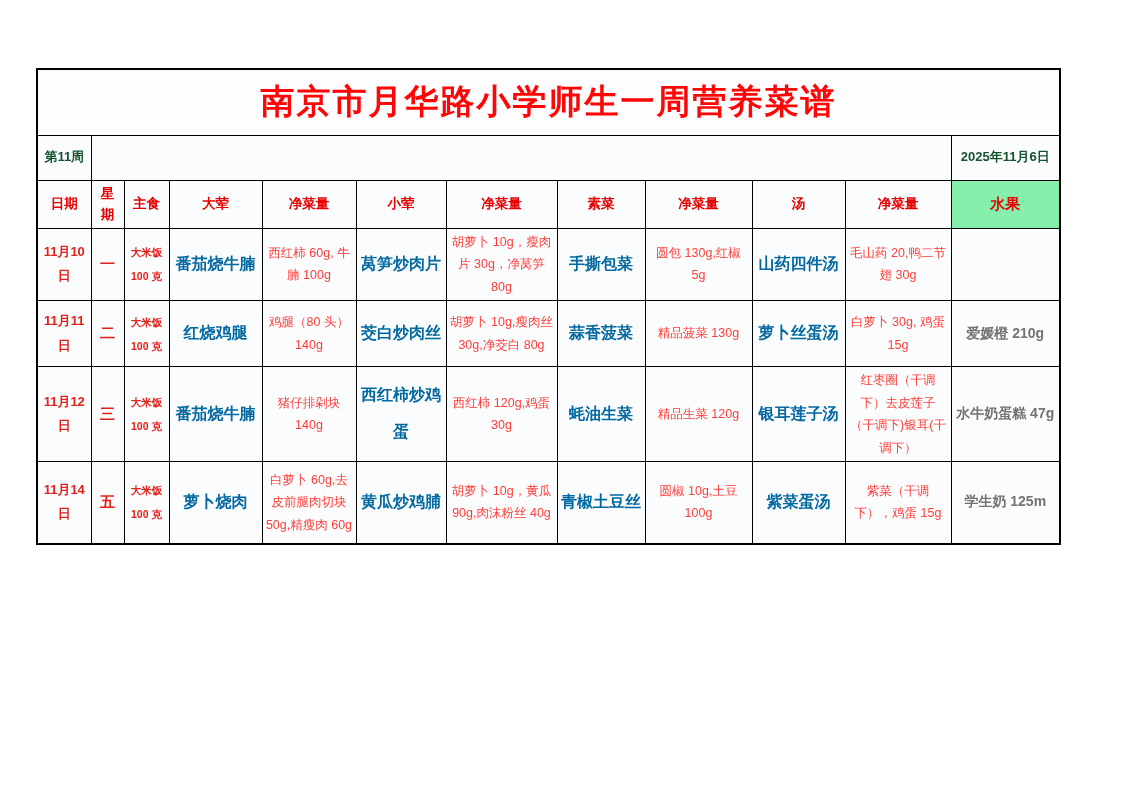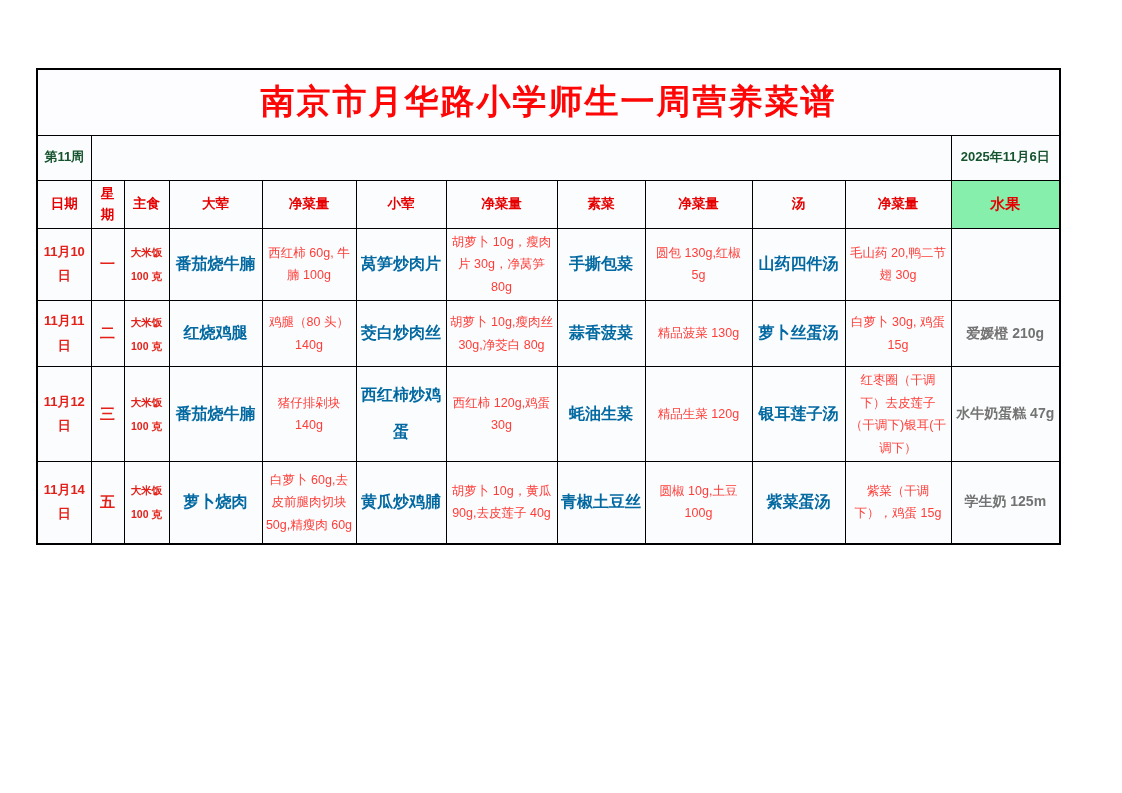--- a/index.html
+++ b/index.html
@@ -129,21 +129,21 @@
   </tr>
 
 
   <tr style="height:82px">
     <td class="date-c">11月14日</td>
     <td class="wd-c">五</td>
     <td class="staple-c">大米饭 100 克</td>
     <td class="dish-c">萝卜烧肉</td>
     <td class="qty-c">白萝卜 60g,去皮前腿肉切块 50g,精瘦肉 60g</td>
     <td class="dish-c">黄瓜炒鸡脯</td>
-    <td class="qty-c">胡萝卜 10g，黄瓜 90g,去皮莲子 40g</td>
+    <td class="qty-c">胡萝卜 10g，黄瓜 90g,肉沫粉丝 40g</td>
     <td class="dish-c">青椒土豆丝</td>
     <td class="qty-c">圆椒 10g,土豆 100g</td>
     <td class="dish-c">紫菜蛋汤</td>
     <td class="qty-c">紫菜（干调下），鸡蛋 15g</td>
     <td class="fruit-c">学生奶 125m</td>
   </tr>
 </tbody>
   </table>
 
 </body></html>

